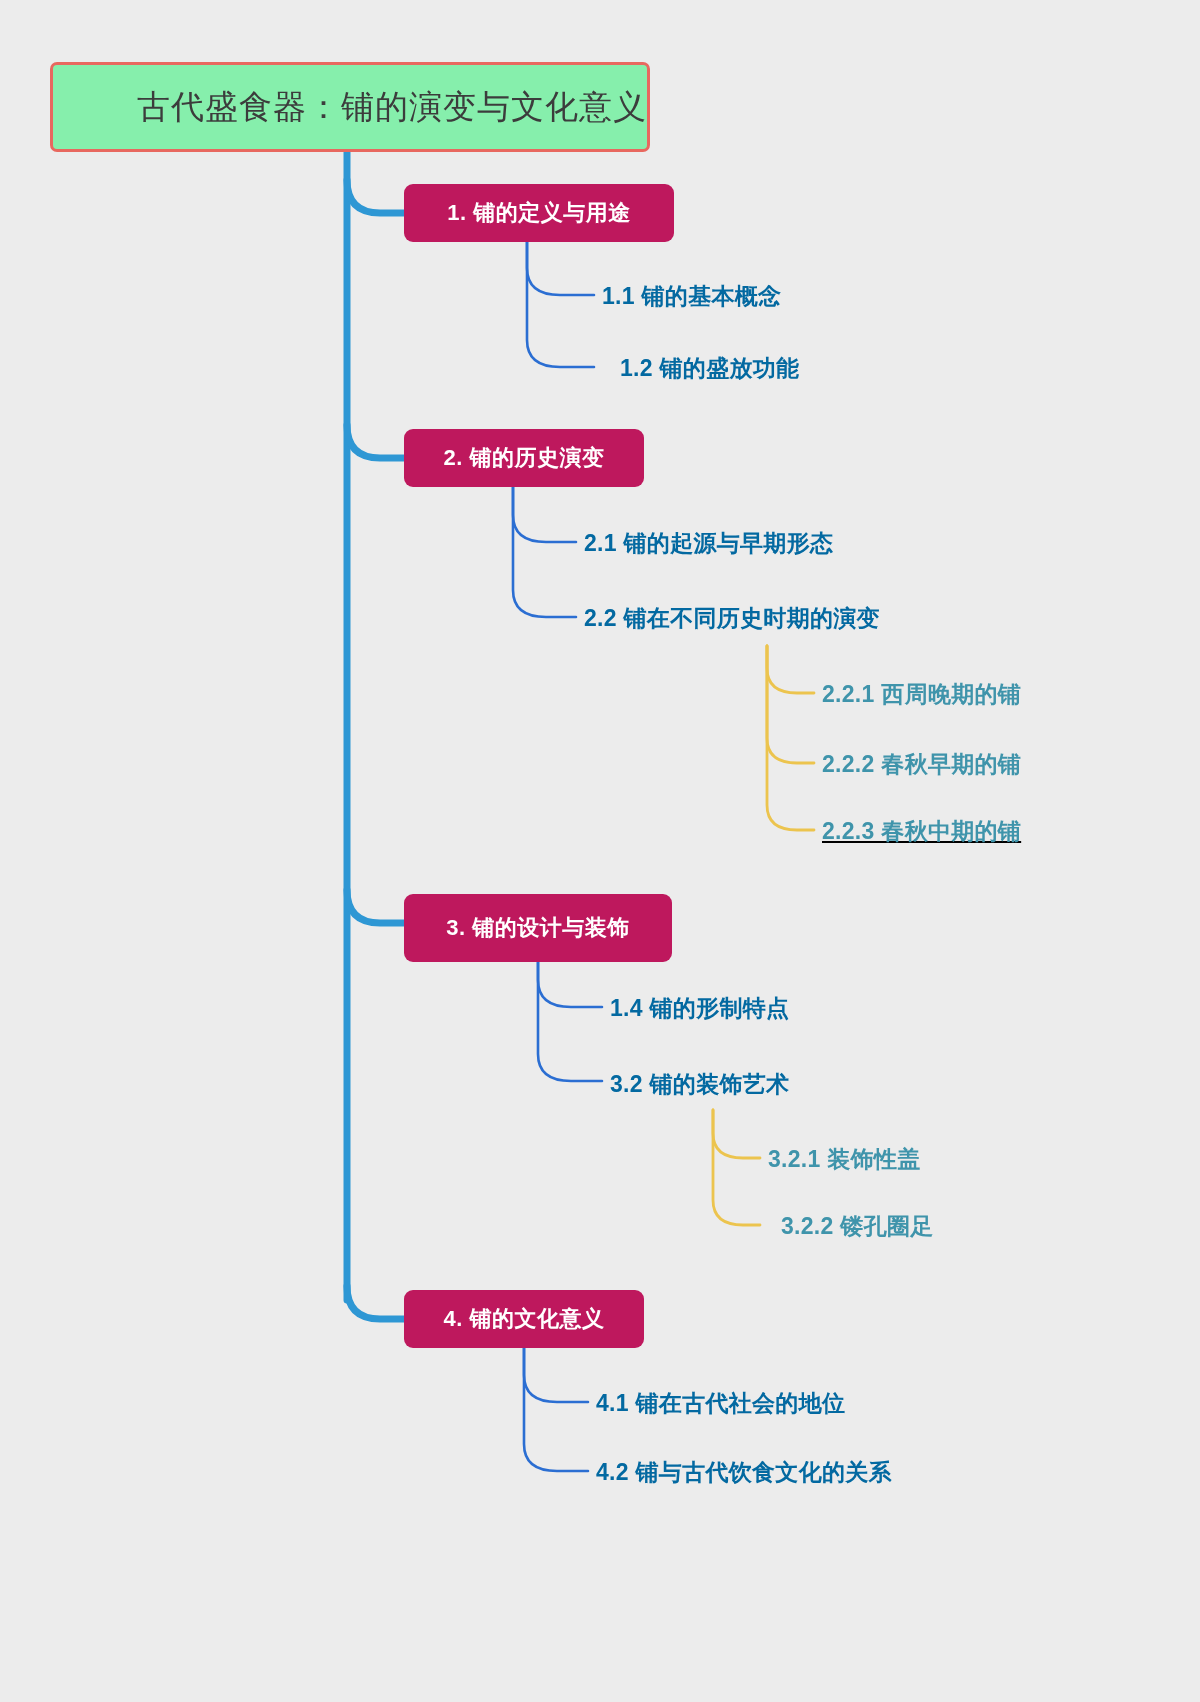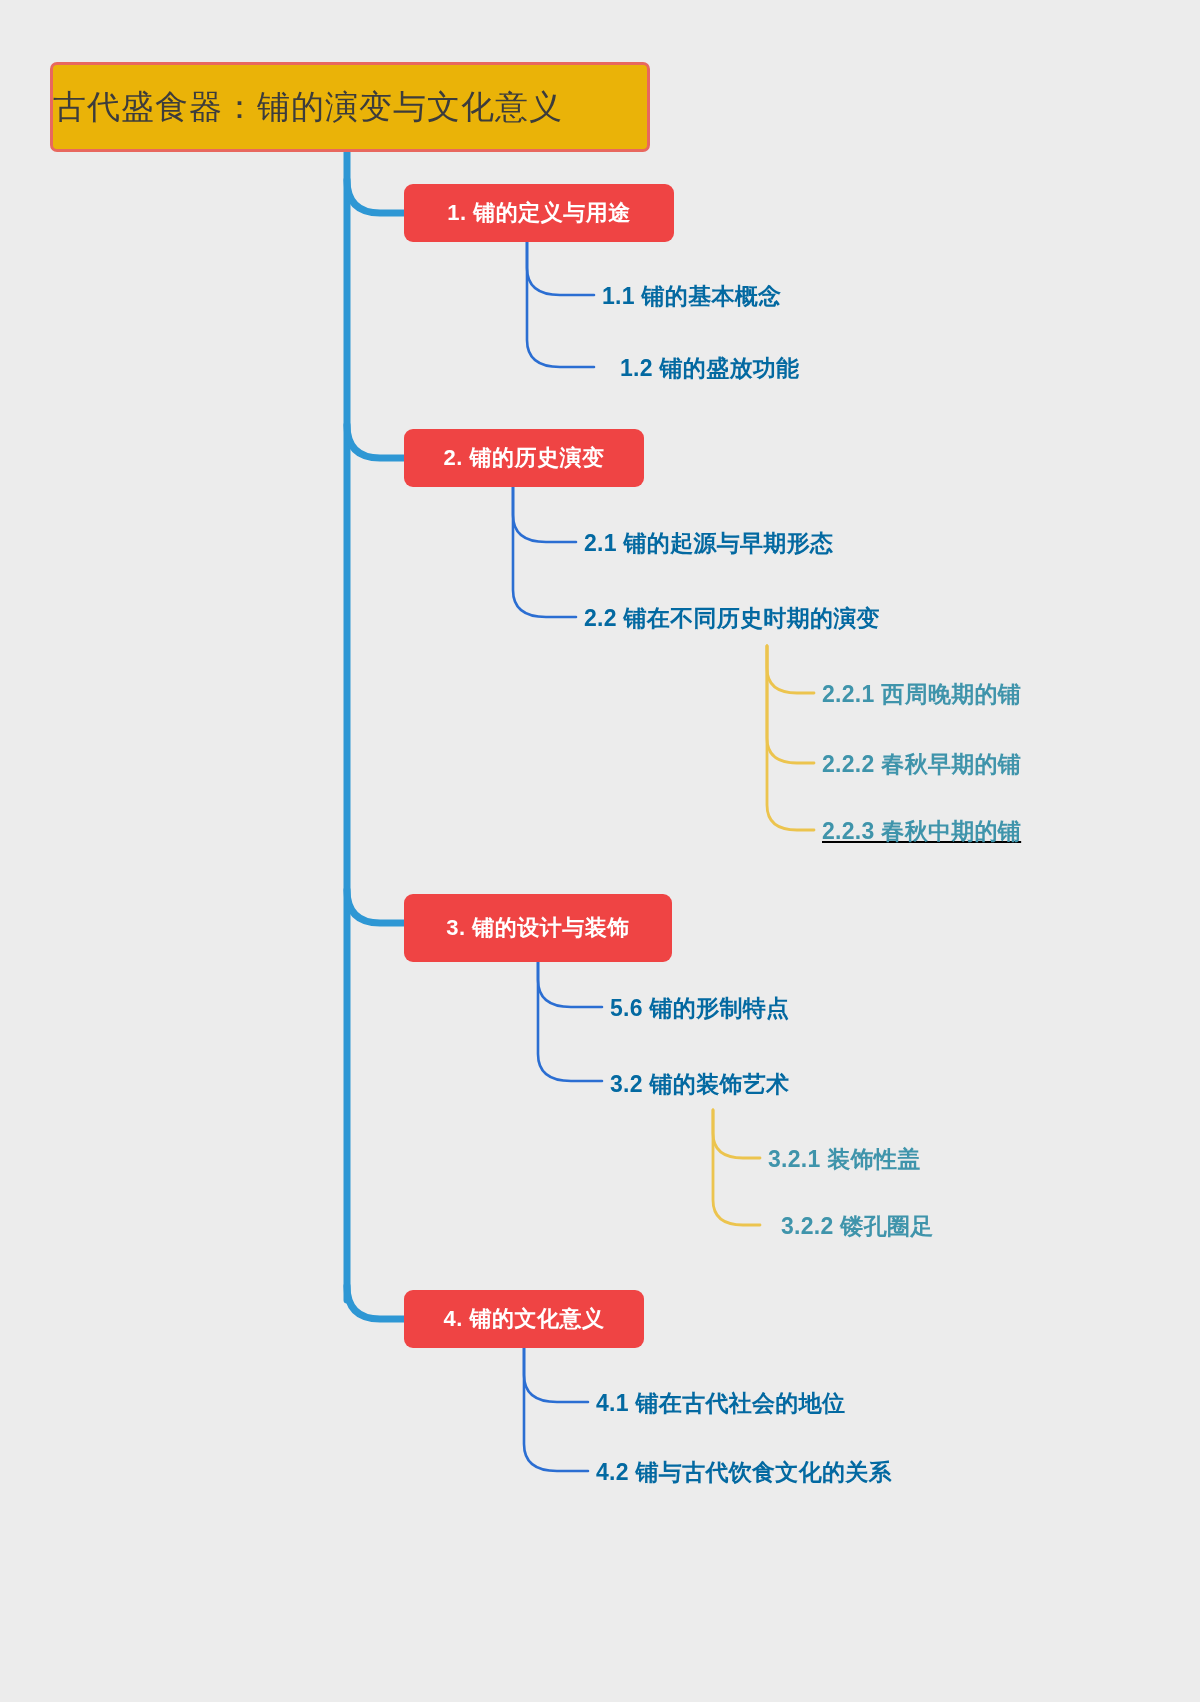--- a/index.html
+++ b/index.html
@@ -34,37 +34,37 @@
     stroke-linecap: round;
   }
   .connector-l3 {
     fill: none;
     stroke: #ecc44e;
     stroke-width: 2.8;
     stroke-linecap: round;
   }
   .root-box {
     position: absolute;
-    background: #eab308;
+    background: #86efac;
     border: 3px solid #e8685f;
     border-radius: 7px;
     box-sizing: border-box;
     display: flex;
     align-items: center;
-    justify-content: flex-start;
+    justify-content: flex-end;
   }
   .root-label {
     font-size: 33px;
     color: #3c3c3c;
     letter-spacing: 1px;
     white-space: nowrap;
   }
   .node-l1 {
     position: absolute;
-    background: #ef4444;
+    background: #be185d;
     border-radius: 9px;
     box-sizing: border-box;
     display: flex;
     align-items: center;
     justify-content: center;
   }
   .node-l1-label {
     font-size: 22px;
     font-weight: bold;
     color: #ffffff;
@@ -161,21 +161,21 @@
 
 <div class="node-leaf node-l3" style="left:822px; top:746px; height:36px;">
   <span class="node-leaf-label">2.2.2 春秋早期的铺</span>
 </div>
 
 <div class="node-leaf node-l3" style="left:822px; top:813px; height:36px;text-decoration:underline;">
   <span class="node-leaf-label">2.2.3 春秋中期的铺</span>
 </div>
 
 <div class="node-leaf node-l2" style="left:610px; top:990px; height:36px;">
-  <span class="node-leaf-label">5.6 铺的形制特点</span>
+  <span class="node-leaf-label">1.4 铺的形制特点</span>
 </div>
 
 <div class="node-leaf node-l2" style="left:610px; top:1064px; height:36px;align-items:flex-end;">
   <span class="node-leaf-label">3.2 铺的装饰艺术</span>
 </div>
 
 <div class="node-leaf node-l3" style="left:768px; top:1141px; height:36px;">
   <span class="node-leaf-label">3.2.1 装饰性盖</span>
 </div>
 

